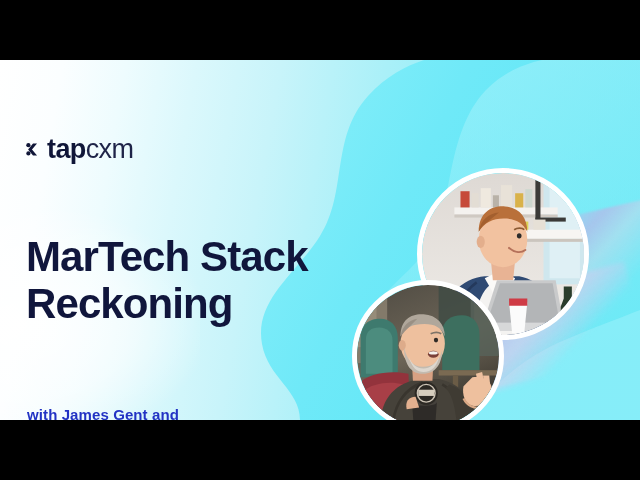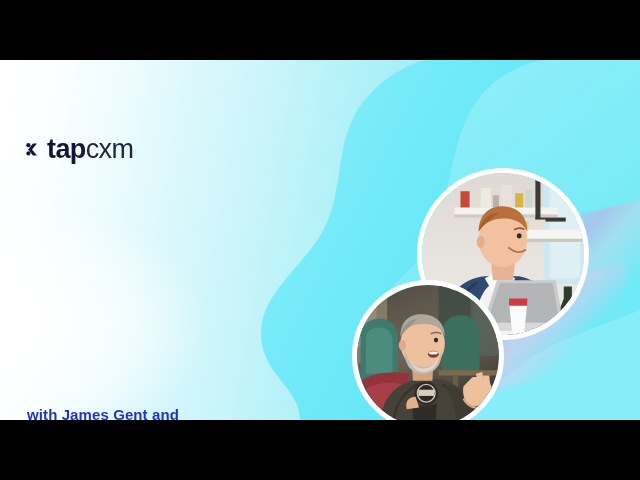--- a/index.html
+++ b/index.html
@@ -245,20 +245,22 @@
         <circle cx="5" cy="7" r="2.4" fill="#101638"></circle>
         <circle cx="5" cy="16.5" r="2.4" fill="#101638"></circle>
         <path d="M11.5 4.2 L17.2 4.2 L11.0 12.0 L17.2 19.8 L11.5 19.8 L5.6 12.0 Z" fill="#101638" opacity="0"></path>
         <path d="M11.8 5.2 L16.4 5.2 L10.6 12.0 L16.4 18.8 L11.8 18.8 L6.2 12.0 Z" fill="#101638" transform="translate(-1.5,0) scale(1,1)"></path>
       </svg>
       <span class="logo-text">
         <span class="logo-tap">tap</span><span class="logo-cxm">cxm</span>
       </span>
     </div>
 
+    <h1 class="headline">MarTech Stack
+Reckoning</h1>
 
     <p class="subtitle">with James Gent and
 Neil Hughes</p>
 
     <div class="photo photo-top">
       <svg viewBox="0 0 160 160">
         <defs>
           <clipPath id="clipTop">
               <circle cx="80" cy="80" r="80"></circle>
             </clipPath>

